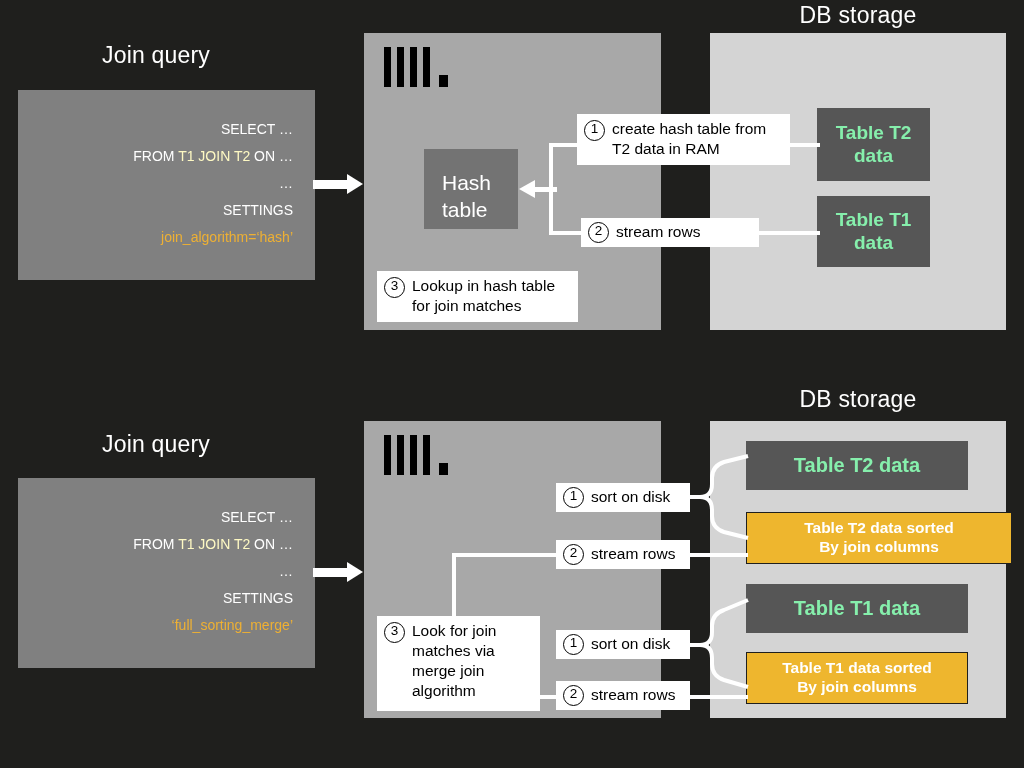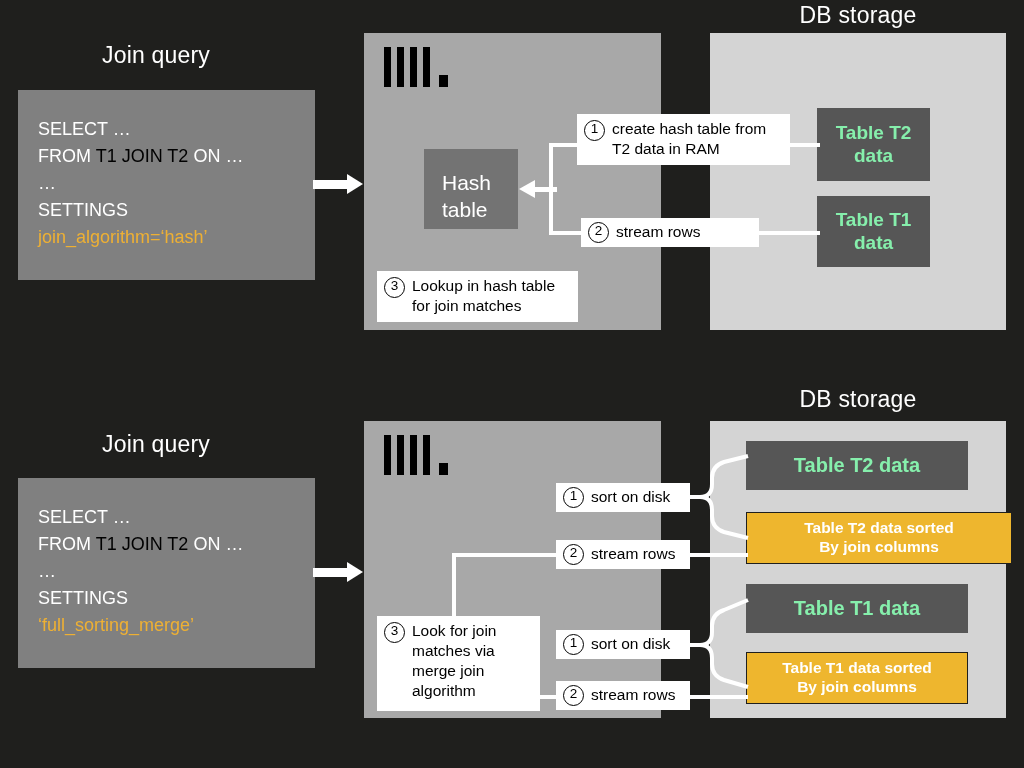--- a/index.html
+++ b/index.html
@@ -16,25 +16,25 @@
 
   
   .section-title{
     color:#ffffff;font-size:23px;font-weight:400;
     text-align:center;letter-spacing:.2px;white-space:nowrap;
   }
 
   
   .query-box{
     background:#808080;
-    padding:26px 22px 20px 20px;
-    color:#ffffff;font-size:18px;line-height:27px;
+    padding:26px 22px 20px 28px;
+    color:#ffffff;font-size:14px;line-height:27px;text-align:right;
   }
   .code-line{white-space:nowrap;}
-  .kw-y{color:#000000;}
+  .kw-y{color:#fef9c3;}
   .y{color:#eeb033;}
 
   
   .server-panel{background:#a8a8a8;}
   
   .logo{position:absolute;display:flex;align-items:flex-end;}
   .logo .bar{width:7px;height:40px;background:#000;margin-right:6px;}
   .logo .dot{width:9px;height:12px;background:#000;margin-left:3px;}
 
   

